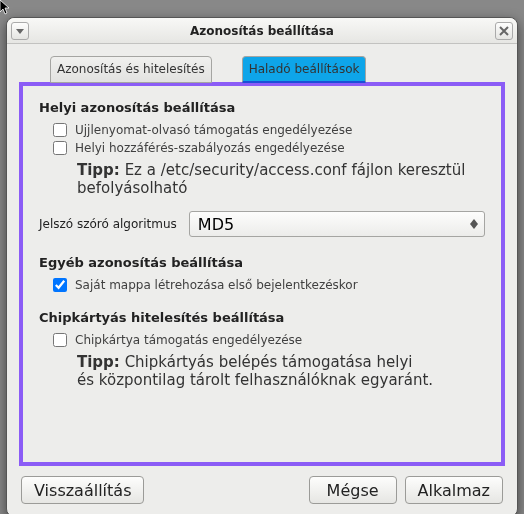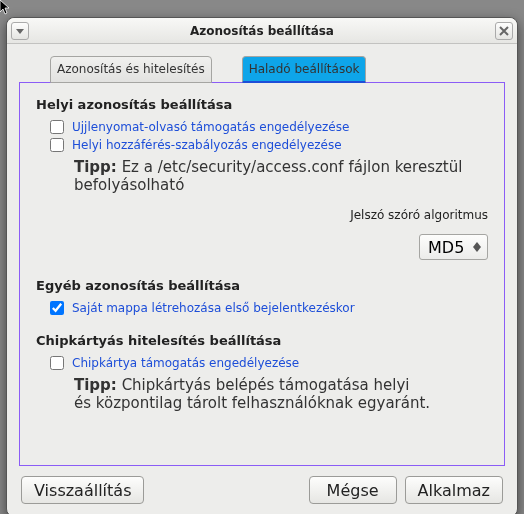--- a/index.html
+++ b/index.html
@@ -77,21 +77,21 @@
   color:#333;
   position:relative;
   margin-left:31px;
 }
 .tab.active {
   background:#0ea5e9;
   border-bottom:2px solid #1d4ed8;
   z-index:2;
 }
 .tab-panel {
-  border:1px solid #8b5cf6;
+  border:4px solid #8b5cf6;
   background:#ededeb;
   flex:1;
   margin-top:-1px;
   padding: 14px 16px 10px 16px;
   overflow:auto;
 }
 .section-title {
   font-weight:bold;
   font-size:13px;
   color:#222;
@@ -100,33 +100,32 @@
 .section + .section { margin-top:18px; }
 .chk-row {
   display:flex;
   align-items:center;
   gap:8px;
   margin: 4px 0 4px 14px;
 }
 .chk-row input[type=checkbox]{
   width:14px;height:14px;
 }
-.chk-row label { color:#1d4ed8;text-align:center; }
+.chk-row label { color:#404040;text-align:center; }
 .tip {
   margin: 6px 0 0 38px;
   font-size:15px;
   color:#333;
 }
 .tip b { font-weight:bold; }
 .field-row {
   display:flex;
-  align-items:flex-end;
+  align-items:center;
   gap:12px;
   margin:14px 0 0 0;
-  flex-direction:column;
 }
 .field-row label { color:#222; }
 .combo {
   flex:1;
   position:relative;
 }
 .combo select {
   width:100%;
   height:26px;
   border:1px solid #a5a5a2;

